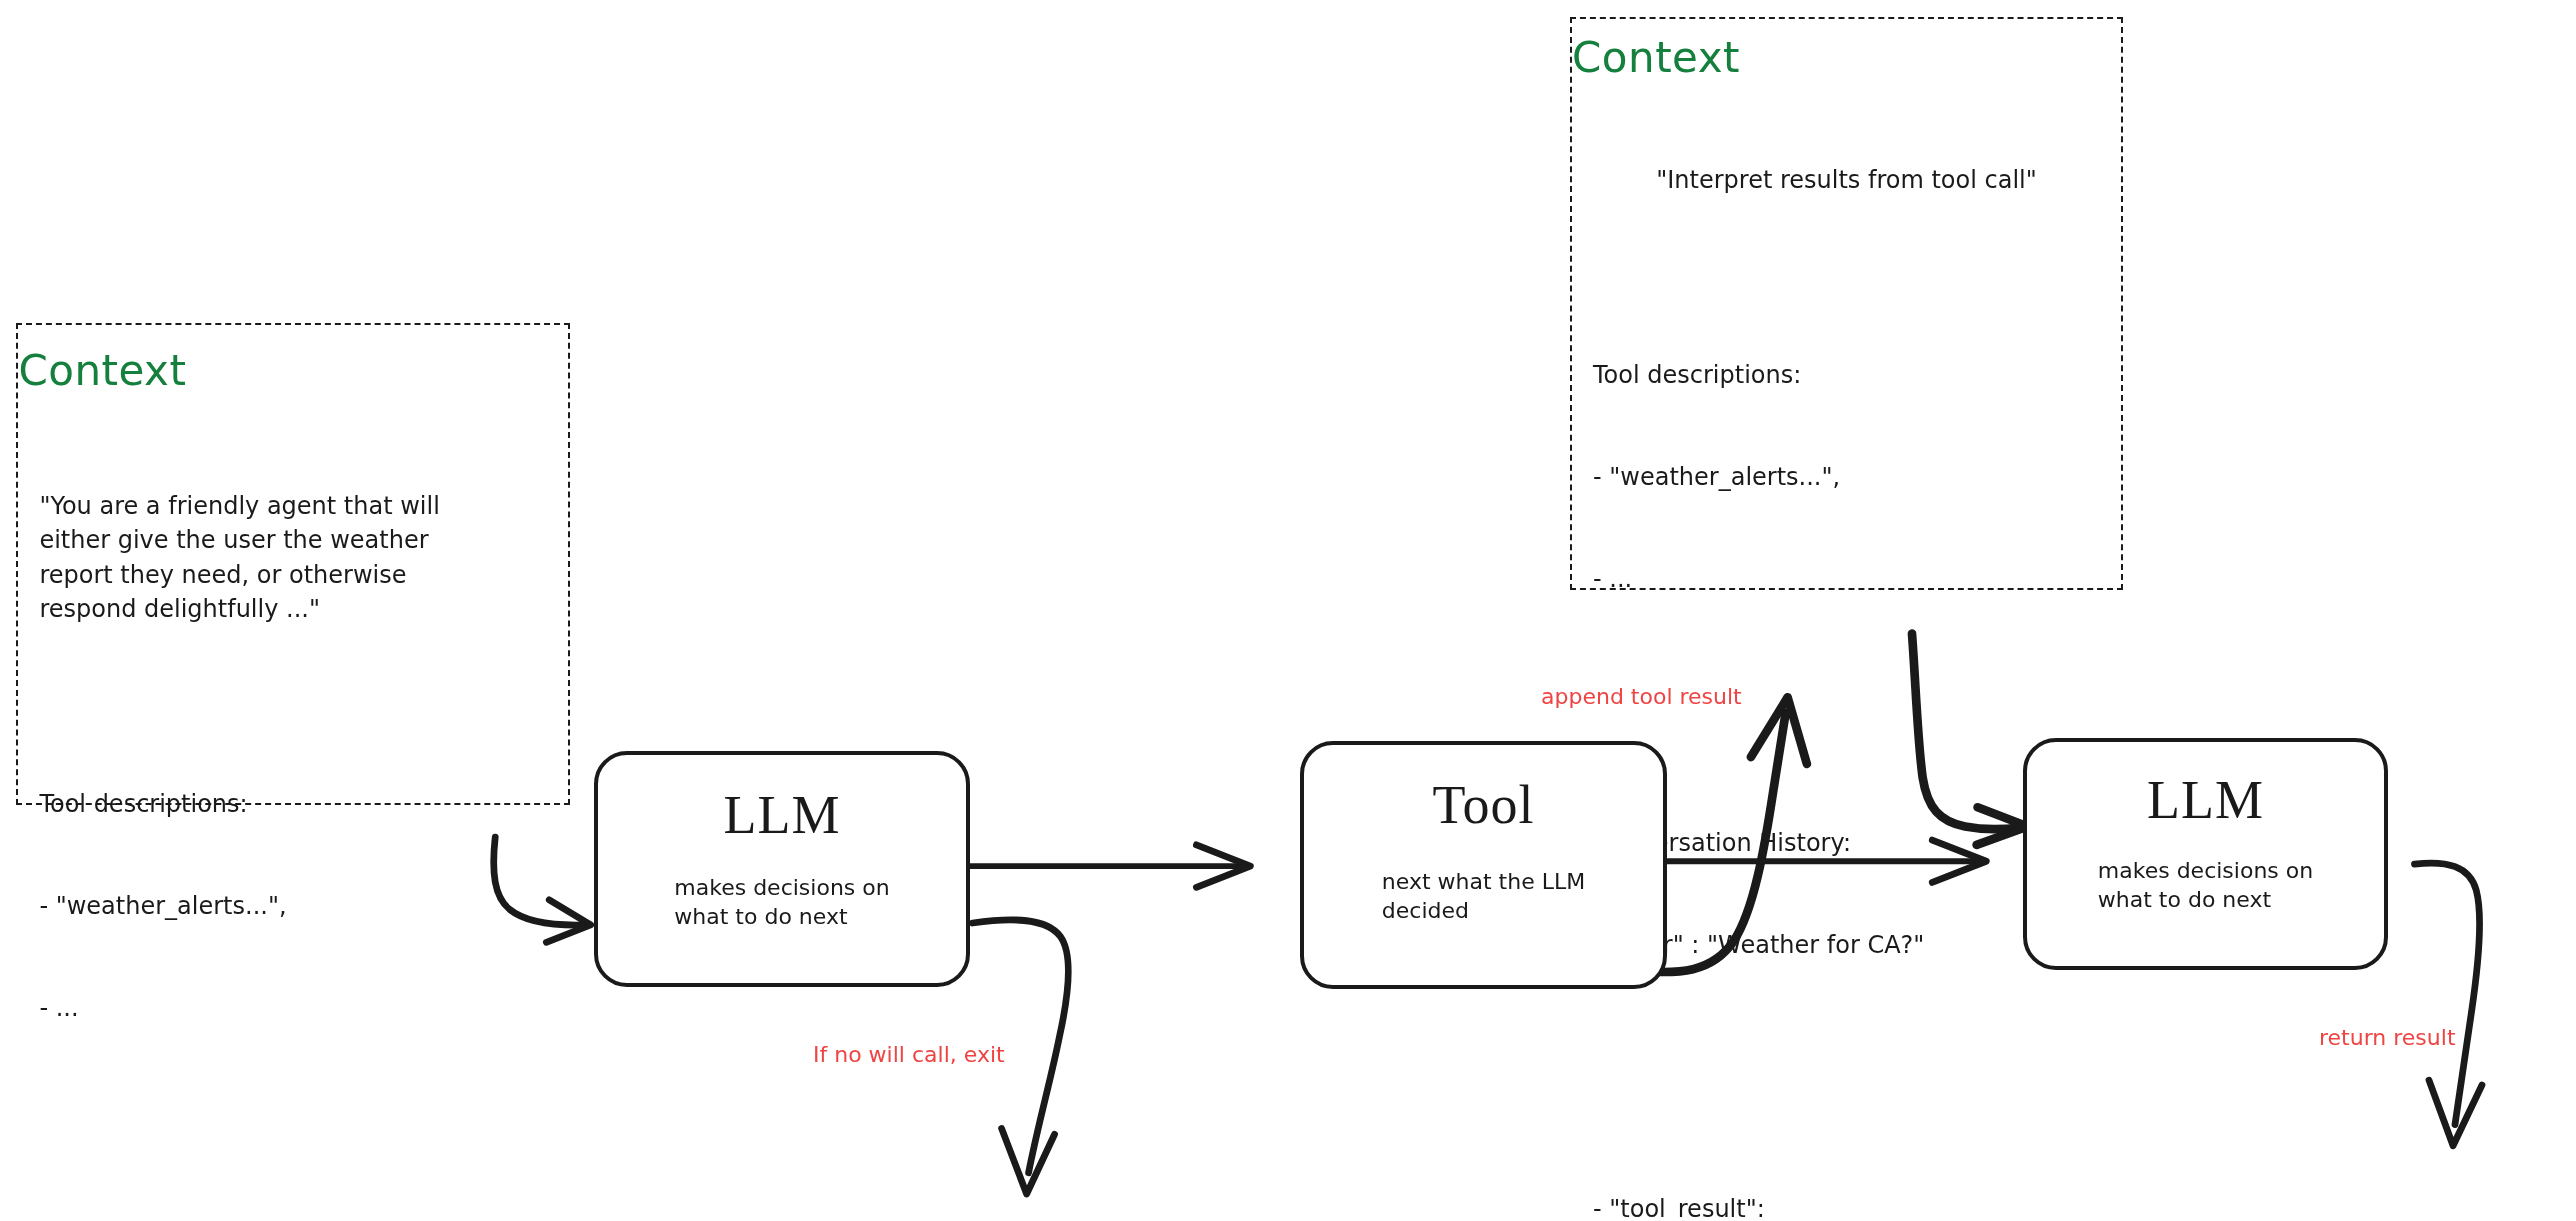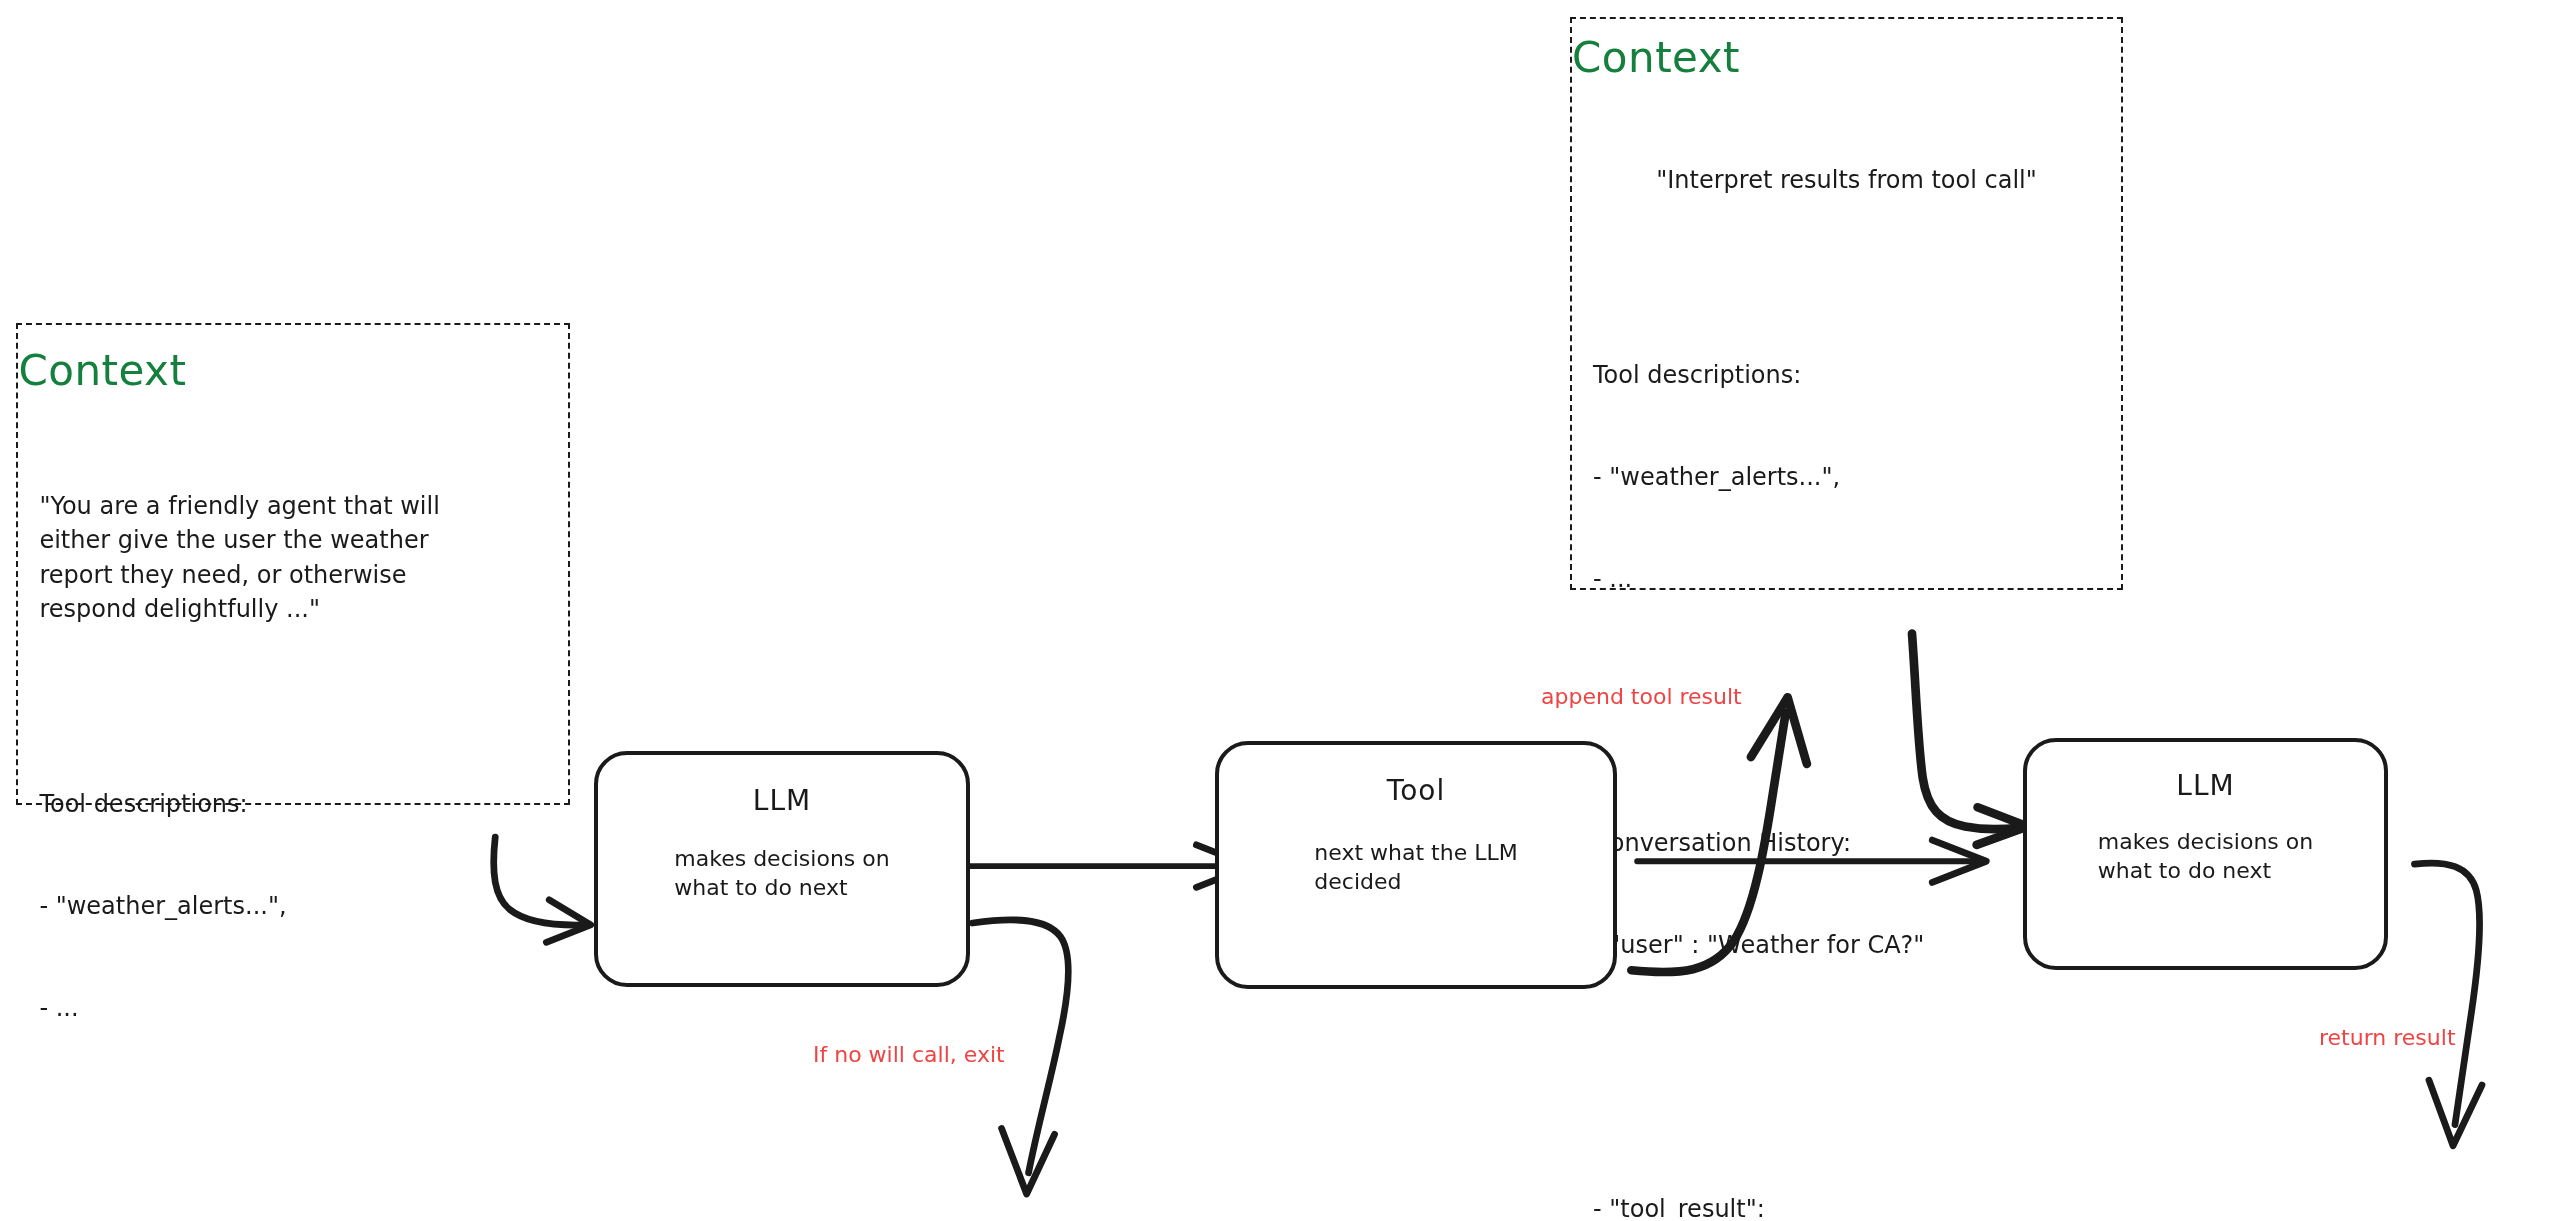--- a/index.html
+++ b/index.html
@@ -45,23 +45,24 @@
     box-sizing: border-box;
     border: 4.8px solid #1a1a1a;
     border-radius: 33px;
     background: #ffffff;
     display: flex;
     flex-direction: column;
     align-items: center;
     justify-content: flex-start;
   }
   .node-title {
-    font-size: 28px;
+    font-size: 54px;
     color: #1a1a1a;
     letter-spacing: 1px;
+    font-family: Liberation Serif, serif;
   }
   .node-sub {
     font-size: 22px;
     line-height: 1.32;
     color: #1a1a1a;
     text-align: left;
     white-space: pre-line;
   }
 
   
@@ -176,21 +177,21 @@
       </div>
     </div>
   </div>
 
   <div class="node" style="left:594px; top:751px; width:376px; height:236px;">
     <div class="node-title" style="margin-top:29px;">LLM</div>
     <div class="node-sub" style="margin-top:27px;">makes decisions on
 what to do next</div>
   </div>
 
-  <div class="node" style="left:1215px; top:741px; width:402px; height:248px;">
+  <div class="node" style="left:1300px; top:741px; width:367px; height:248px;">
     <div class="node-title" style="margin-top:29px;">Tool</div>
     <div class="node-sub" style="margin-top:31px;">next what the LLM
 decided</div>
   </div>
 
   <div class="node" style="left:2023px; top:738px; width:365px; height:232px;">
     <div class="node-title" style="margin-top:27px;">LLM</div>
     <div class="node-sub" style="margin-top:25px;">makes decisions on
 what to do next</div>
   </div>

